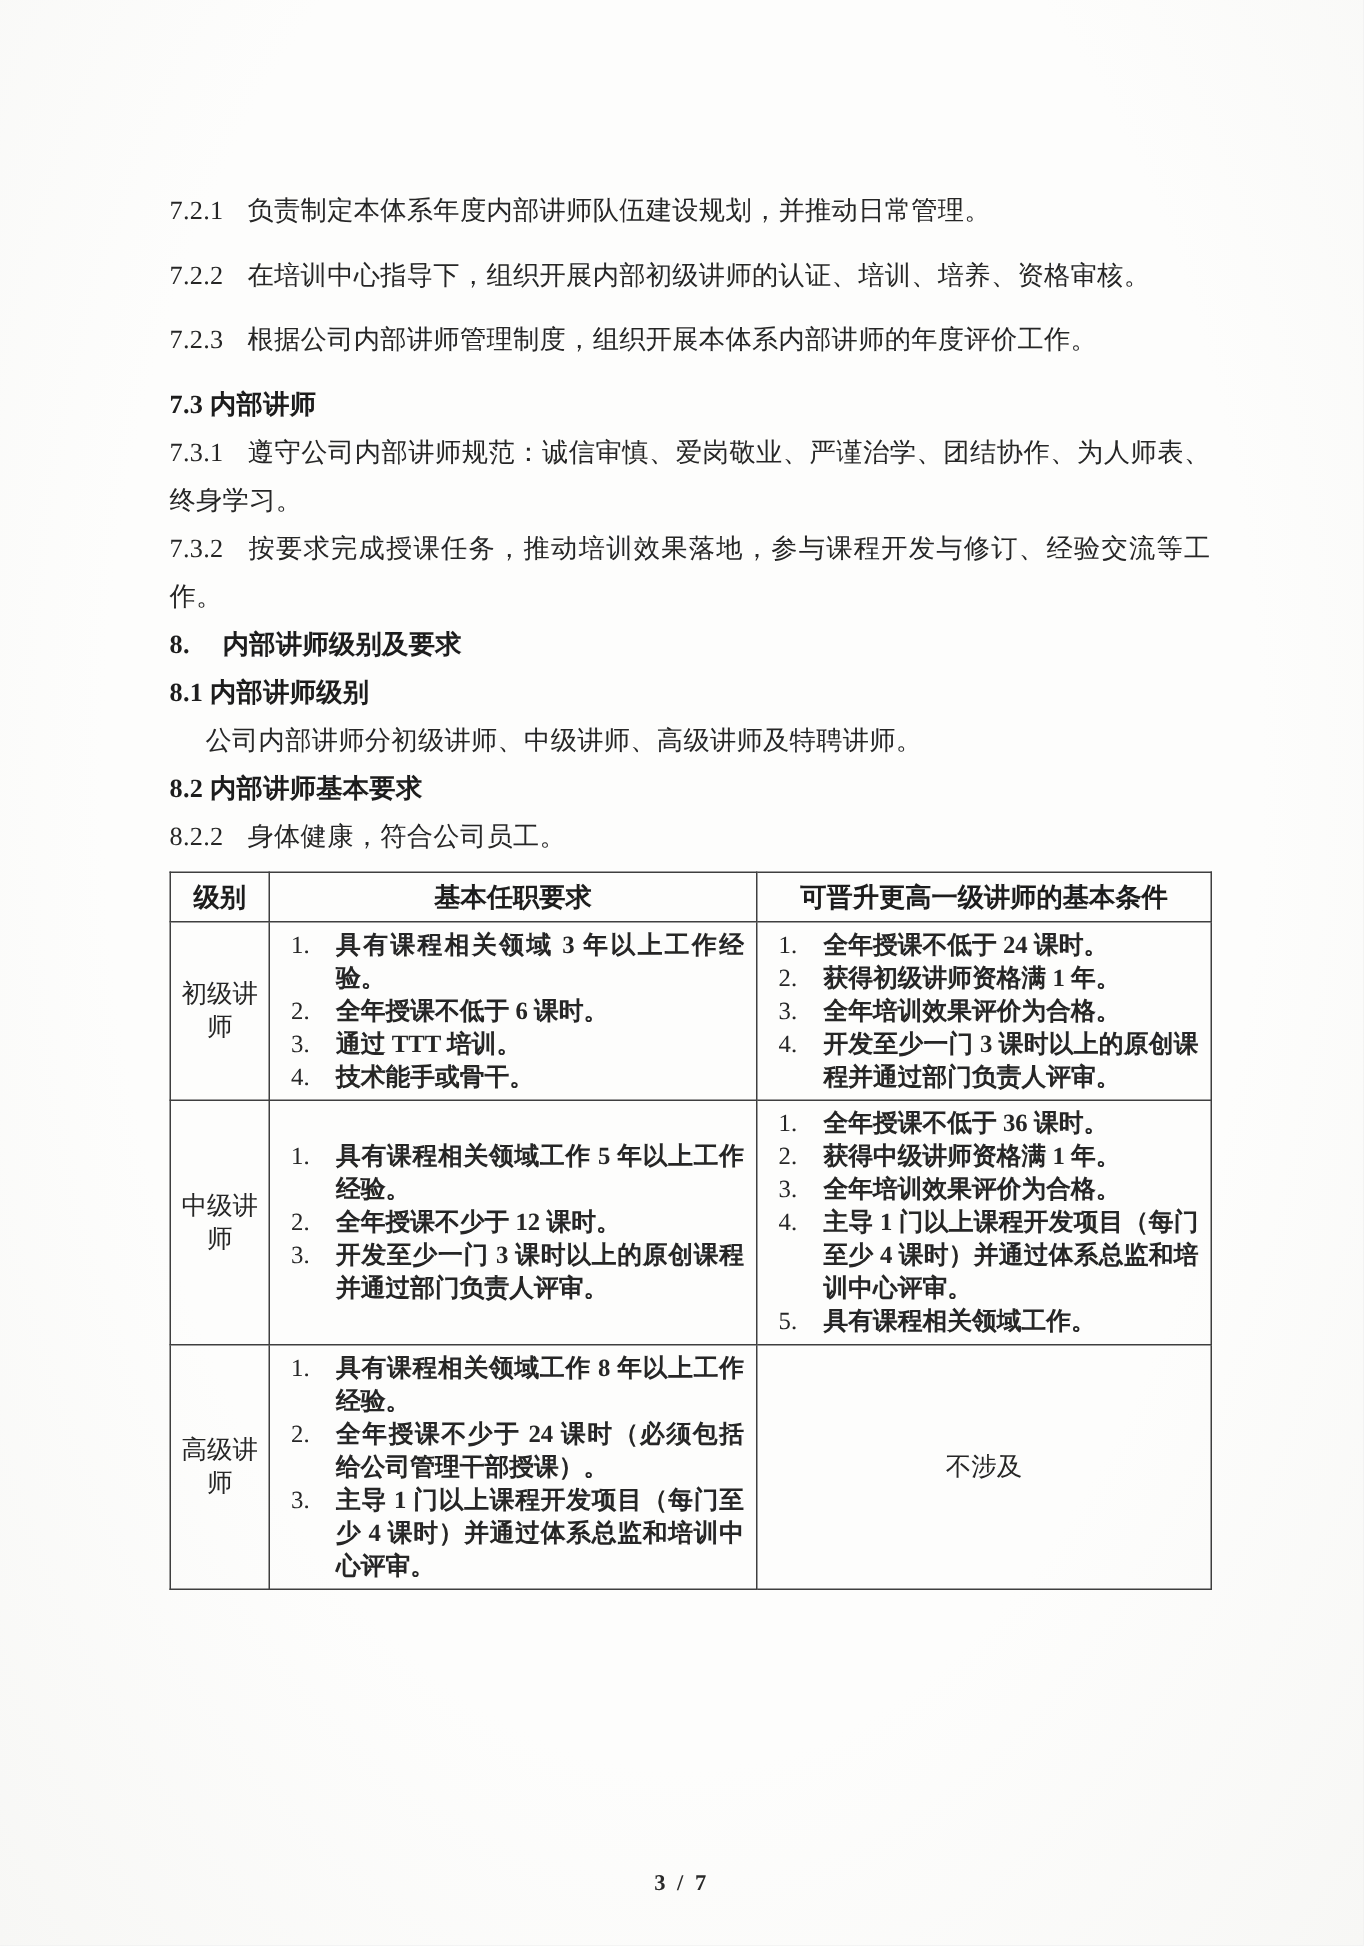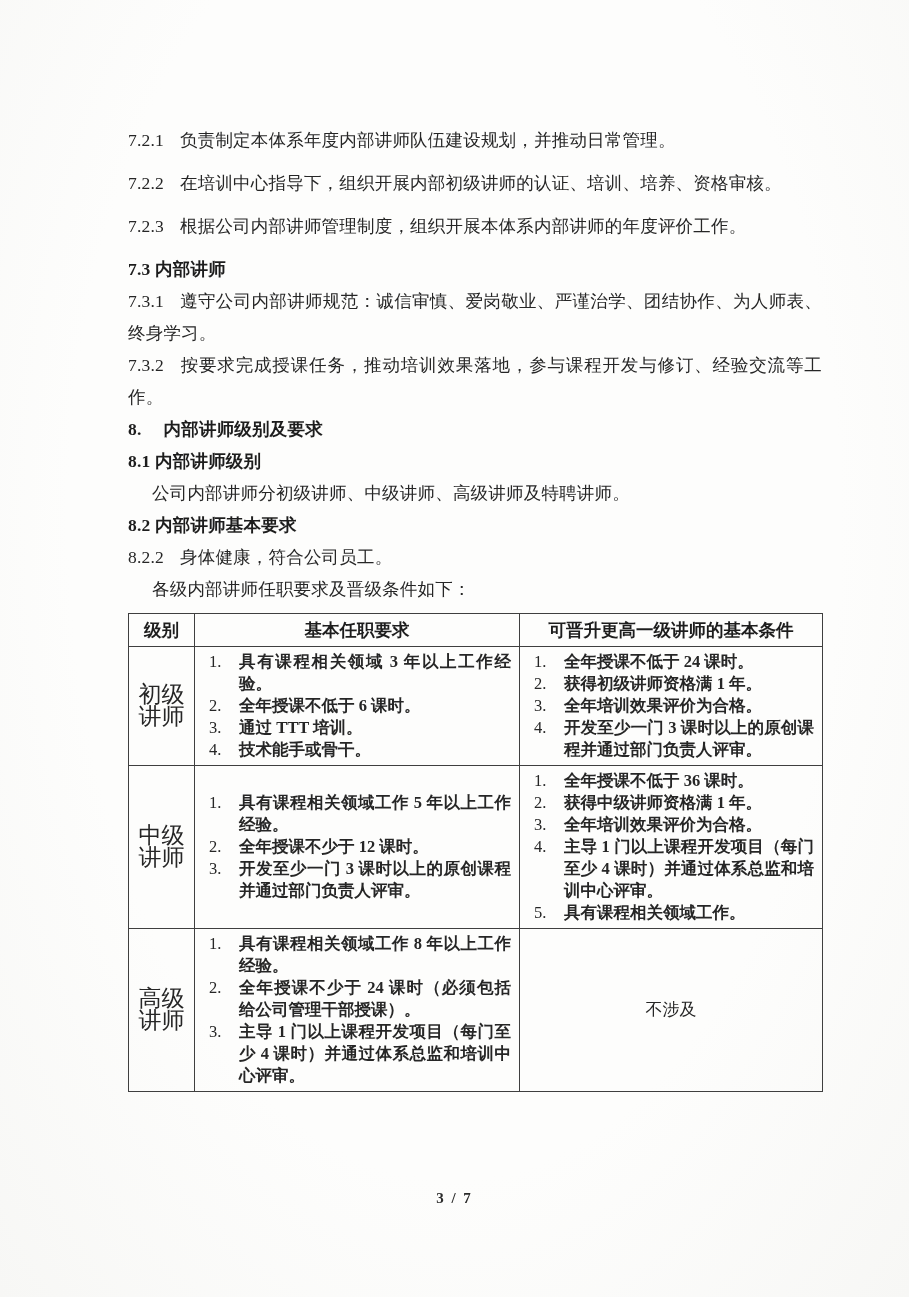--- a/index.html
+++ b/index.html
@@ -8,21 +8,21 @@
     width:909px;height:1297px;
     margin:0 auto;
     background:#fcfcfb;
     background-image:radial-gradient(ellipse at 50% 40%, #fdfdfc 60%, #f7f7f5 100%);
     font-family:"Liberation Serif","DejaVu Serif",serif;
     color:#262626;
     overflow:hidden;
   }
   .content{
     position:absolute;
-    left:128px; top:124px; width:694px;
+    left:113px; top:124px; width:694px;
   }
   p.body{
     margin:0;
     font-size:17.5px;
     line-height:32px;
     text-align:justify;
     letter-spacing:0.2px;
   }
   p.mb{ margin-bottom:11px; }
   .num{ display:inline-block; margin-right:16px; }
@@ -47,21 +47,21 @@
   table.req th{
     font-size:17.5px;
     font-weight:bold;
     text-align:center;
     padding:5px 4px;
     color:#1d1d1d;
     margin-left:32px;
   }
   td.level{
     text-align:center;
-    font-size:23px;
+    font-size:17px;
     line-height:26px;
     padding:4px 10px;
     word-break:break-all;
   }
   ol.cell-list{
     list-style:none;
     margin:0;
     padding:0 2px 0 8px;
   }
   ol.cell-list li{
@@ -72,21 +72,21 @@
     flex:0 0 30px;
   }
   ol.cell-list .lt{
     flex:1 1 auto;
     text-align:justify;
     font-weight:bold;
   }
   td.na{ padding-left:12px; font-size:17px;text-align:center; }
   .footer{
     position:absolute;
-    left:0; top:1190px; width:100%;
+    left:0; top:1248px; width:100%;
     text-align:center;
     font-size:15px;
     font-weight:bold;
     letter-spacing:2px;
     color:#2a2a2a;
   }
 </style>
 </head>
 <body>
 
@@ -109,21 +109,20 @@
 
     <p class="body h mt1">8.1 内部讲师级别</p>
 
     <p class="body indent">公司内部讲师分初级讲师、中级讲师、高级讲师及特聘讲师。</p>
 
     <p class="body h">8.2 内部讲师基本要求</p>
 
 
     <p class="body"><span class="num">8.2.2</span><span>身体健康，符合公司员工。</span></p>
 
-    <p class="body indent">各级内部讲师任职要求及晋级条件如下：</p>
 
     <table class="req">
       <colgroup>
         <col style="width:66px">
         <col style="width:325px">
         <col style="width:303px">
       </colgroup>
       <thead>
         <tr>
           <th>级别</th>

